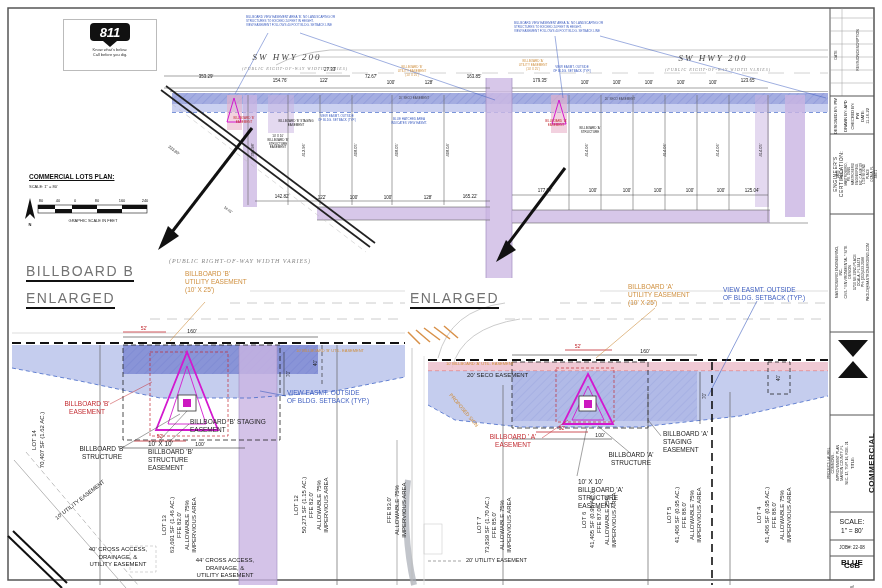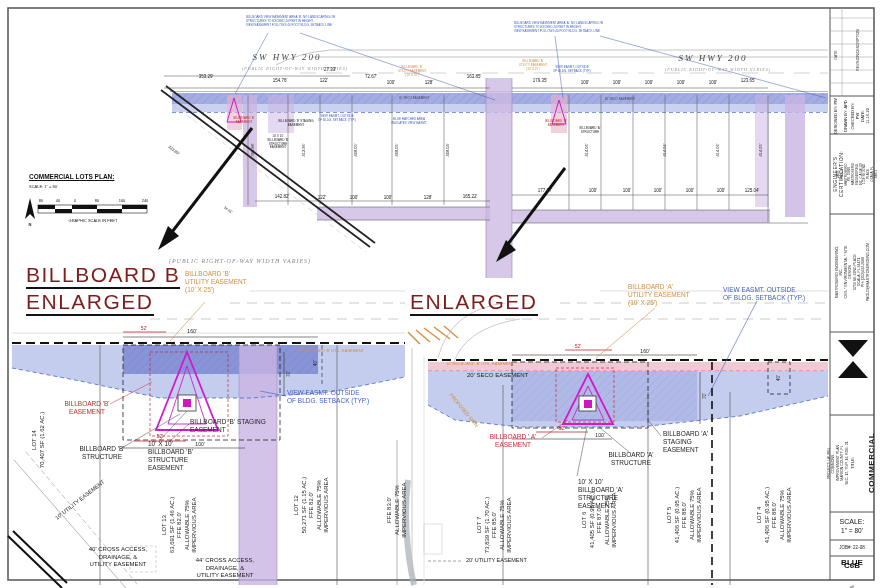--- a/index.html
+++ b/index.html
@@ -8,21 +8,21 @@
   svg{position:absolute;left:0;top:0;}
   .t{position:absolute;white-space:pre-line;color:#222;line-height:1.25;z-index:5;}
   .c{transform:translate(-50%,-50%);text-align:center;}
   .cr{transform:translate(-50%,-50%) rotate(-90deg);text-align:center;}
   .f3{font-size:3px}.f35{font-size:3.5px}.f4{font-size:4px}.f45{font-size:4.5px}
   .f5{font-size:5px}.f55{font-size:5.5px}.f6{font-size:6px}.f65{font-size:6.5px}
   .f7{font-size:7px}.f8{font-size:8px}.f9{font-size:9px}
   .red{color:#c22a30}.org{color:#cf8f3e}.blu{color:#3f5fc0}.gry{color:#888}
   .serif{font-family:"Liberation Serif",serif;font-style:italic;}
   .ls2{letter-spacing:2px}.ls1{letter-spacing:1px}
-  .head{position:absolute;font-size:21px;letter-spacing:1.5px;color:#7f1d1d;
+  .head{position:absolute;font-size:14px;letter-spacing:1.5px;color:#737373;
         border-bottom:2px solid #111;padding-bottom:1px;line-height:1.05;z-index:6;}
   .logo811{position:absolute;left:63px;top:19px;width:92px;height:50px;
            border:.5px solid #bbb;background:#fff;z-index:6;text-align:center;}
   .logo811 .badge{display:inline-block;margin-top:3px;background:#111;color:#fff;
            font-weight:bold;font-style:italic;font-size:13px;padding:2px 10px 1px;
            border-radius:4px;}
   .logo811 .tri{width:0;height:0;margin:0 auto;border-left:7px solid transparent;
            border-right:7px solid transparent;border-top:6px solid #111;}
   .logo811 .tag{font-size:4px;color:#333;line-height:1.3;}
   .tb{z-index:5}
@@ -226,20 +226,26 @@
     <rect x="38" y="205" width="17" height="4" fill="#111"></rect>
         <rect x="72" y="205" width="25" height="4" fill="#111"></rect>
         <rect x="122" y="205" width="25" height="4" fill="#111"></rect>
     <rect x="55" y="209" width="17" height="4" fill="#111"></rect>
         <rect x="97" y="209" width="25" height="4" fill="#111"></rect>
     <rect x="38" y="205" width="109" height="8" fill="none" stroke="#111" stroke-width=".6"></rect>
   </g>
   <polygon points="30,198 25,219 30,214 35,219" fill="#111"></polygon>
 </svg>
 
+<div class="logo811">
+  <div class="badge">811</div>
+  <div class="tri"></div>
+  <div class="tag">Know what's below.</div>
+  <div class="tag">Call before you dig.</div>
+</div>
 
 <div class="t c f9 serif ls2 gry" style="left:287px;top:58px;color:#444">SW HWY 200</div>
 <div class="t c f4 serif ls1 gry" style="left:295px;top:68px">(PUBLIC RIGHT-OF-WAY WIDTH VARIES)</div>
 <div class="t c f9 serif ls2" style="left:713px;top:59px;color:#444">SW HWY 200</div>
 <div class="t c f4 serif ls1 gry" style="left:718px;top:69px">(PUBLIC RIGHT-OF-WAY WIDTH VARIES)</div>
 <div class="t f3 blu" style="left:246px;top:16px">BILLBOARD VIEW EASEMENT AREA 'B'. NO LANDSCAPING OR
 STRUCTURES TO EXCEED 24 FEET IN HEIGHT.
 VIEW EASEMENT FOLLOWS 40 FOOT BLDG. SETBACK LINE</div>
 <div class="t f3 blu" style="left:514px;top:22px">BILLBOARD VIEW EASEMENT AREA 'A'. NO LANDSCAPING OR
 STRUCTURES TO EXCEED 24 FEET IN HEIGHT.

